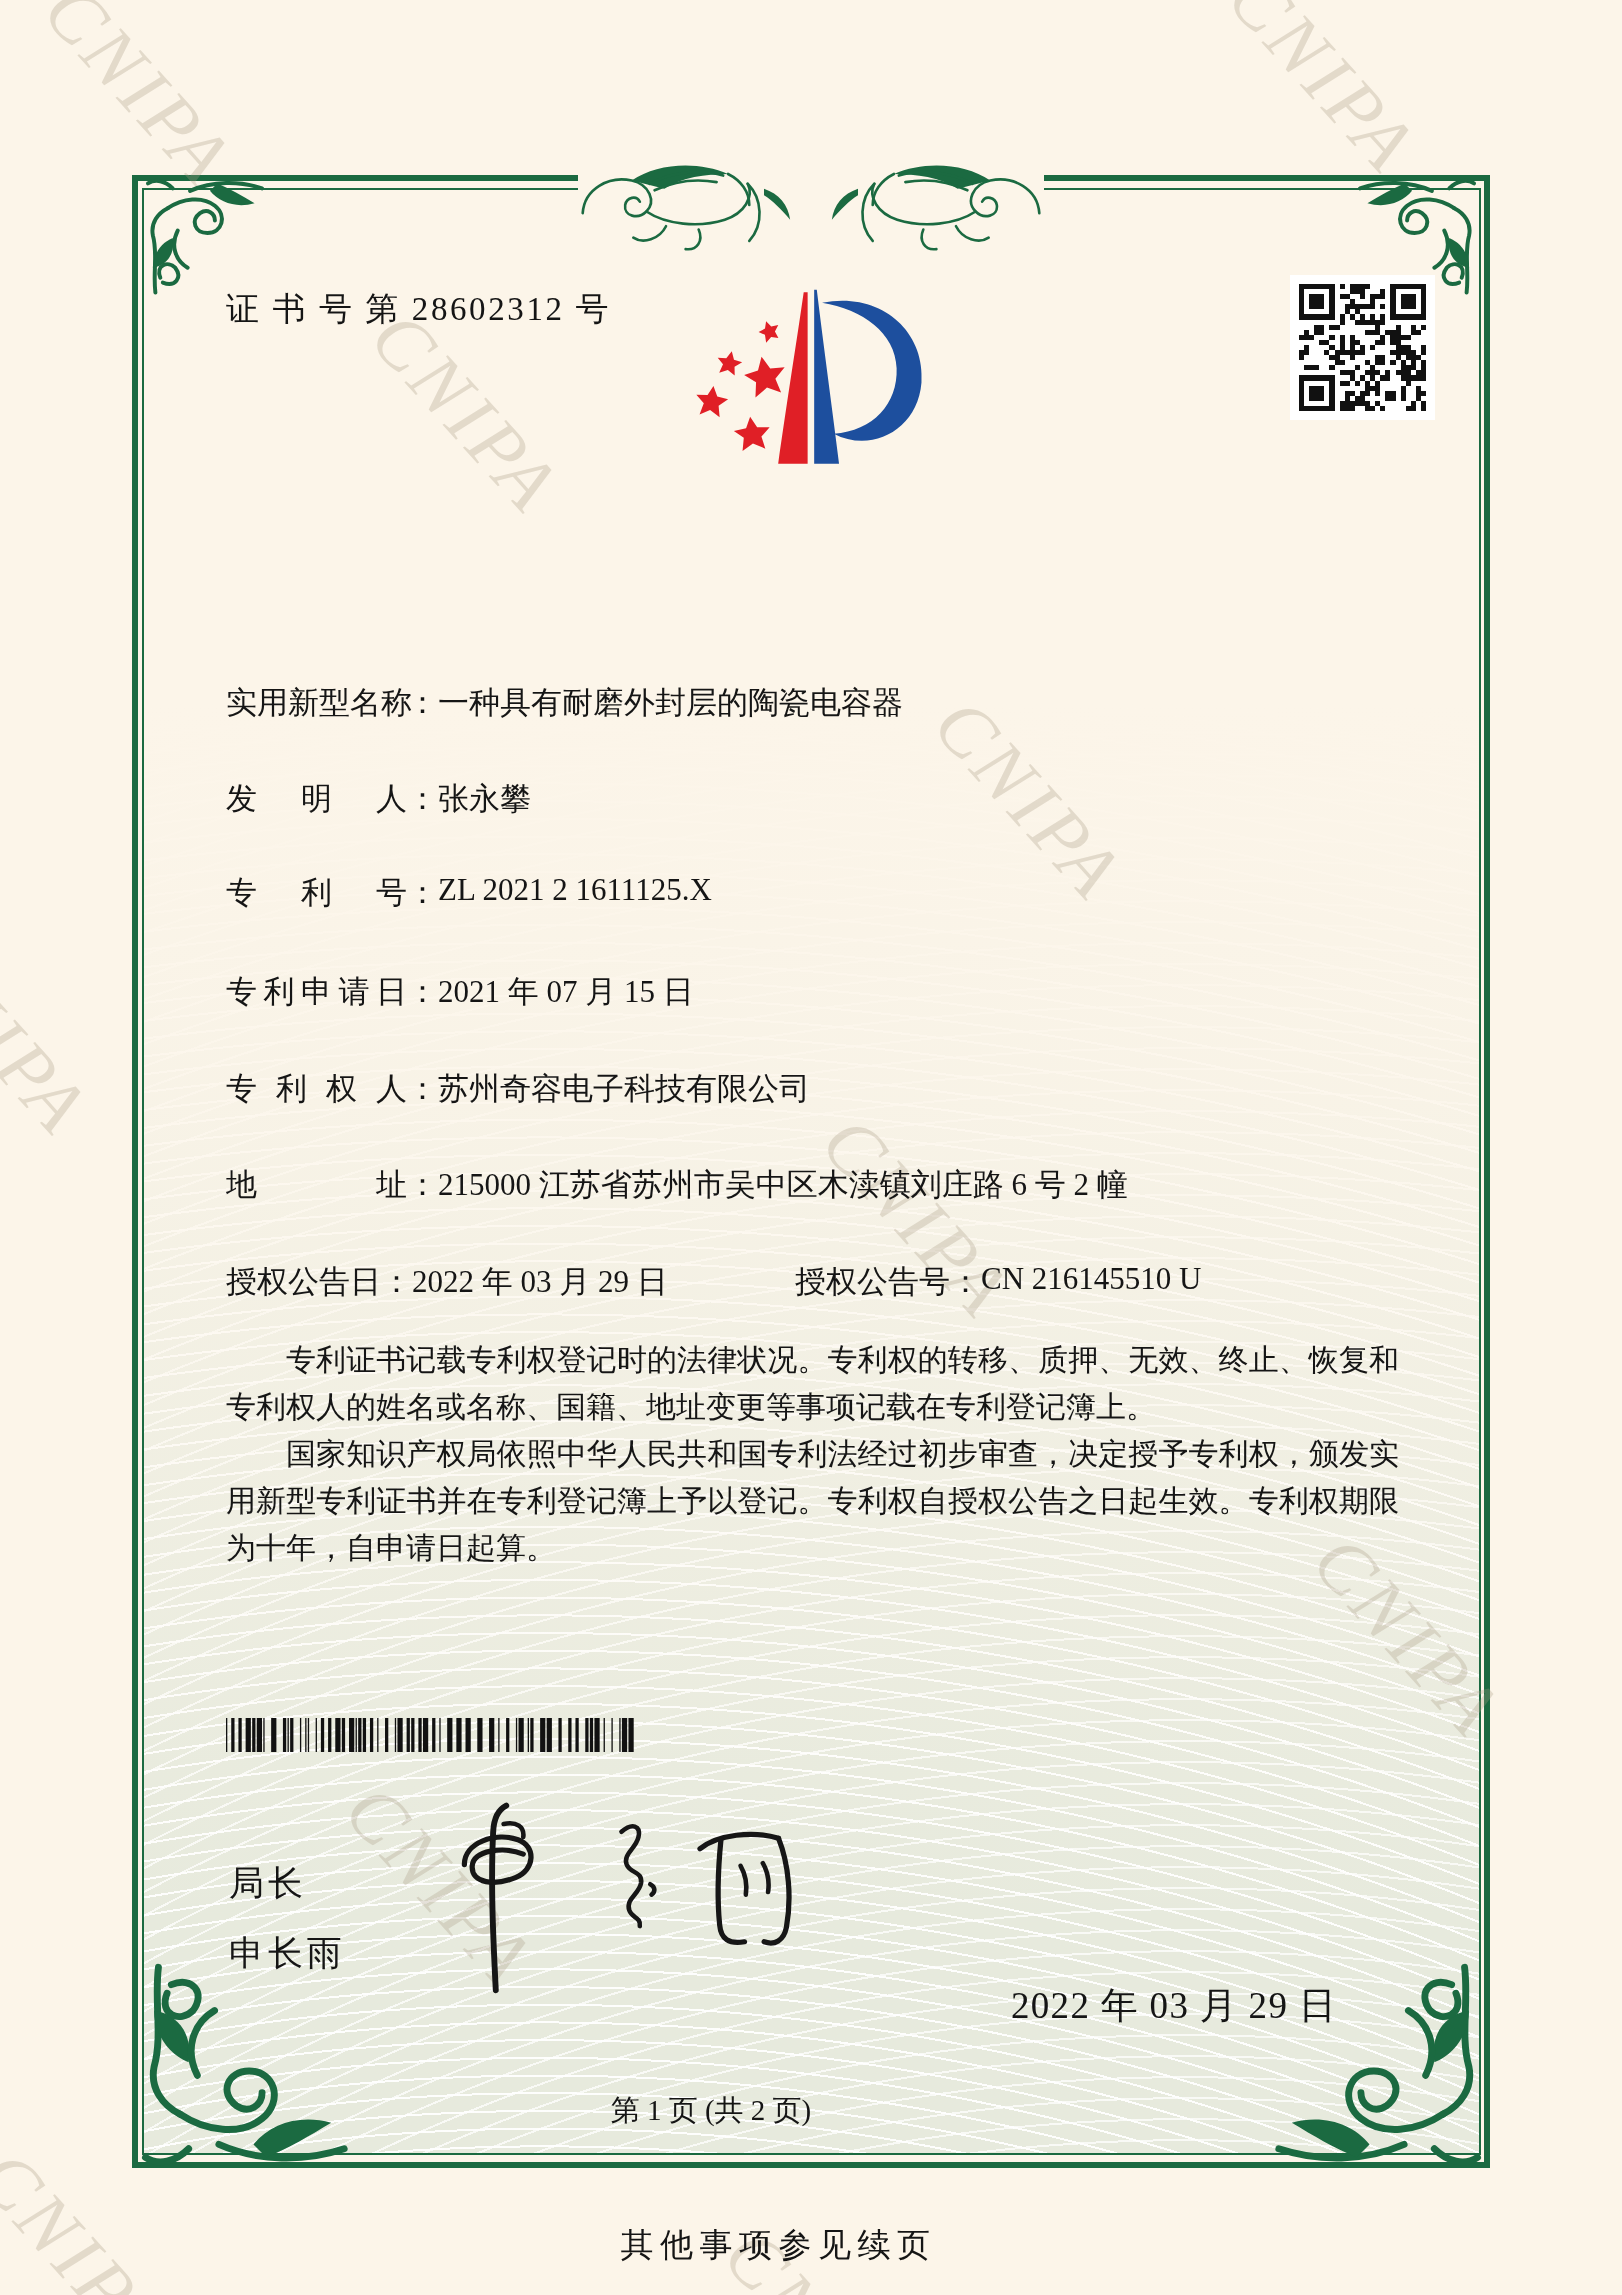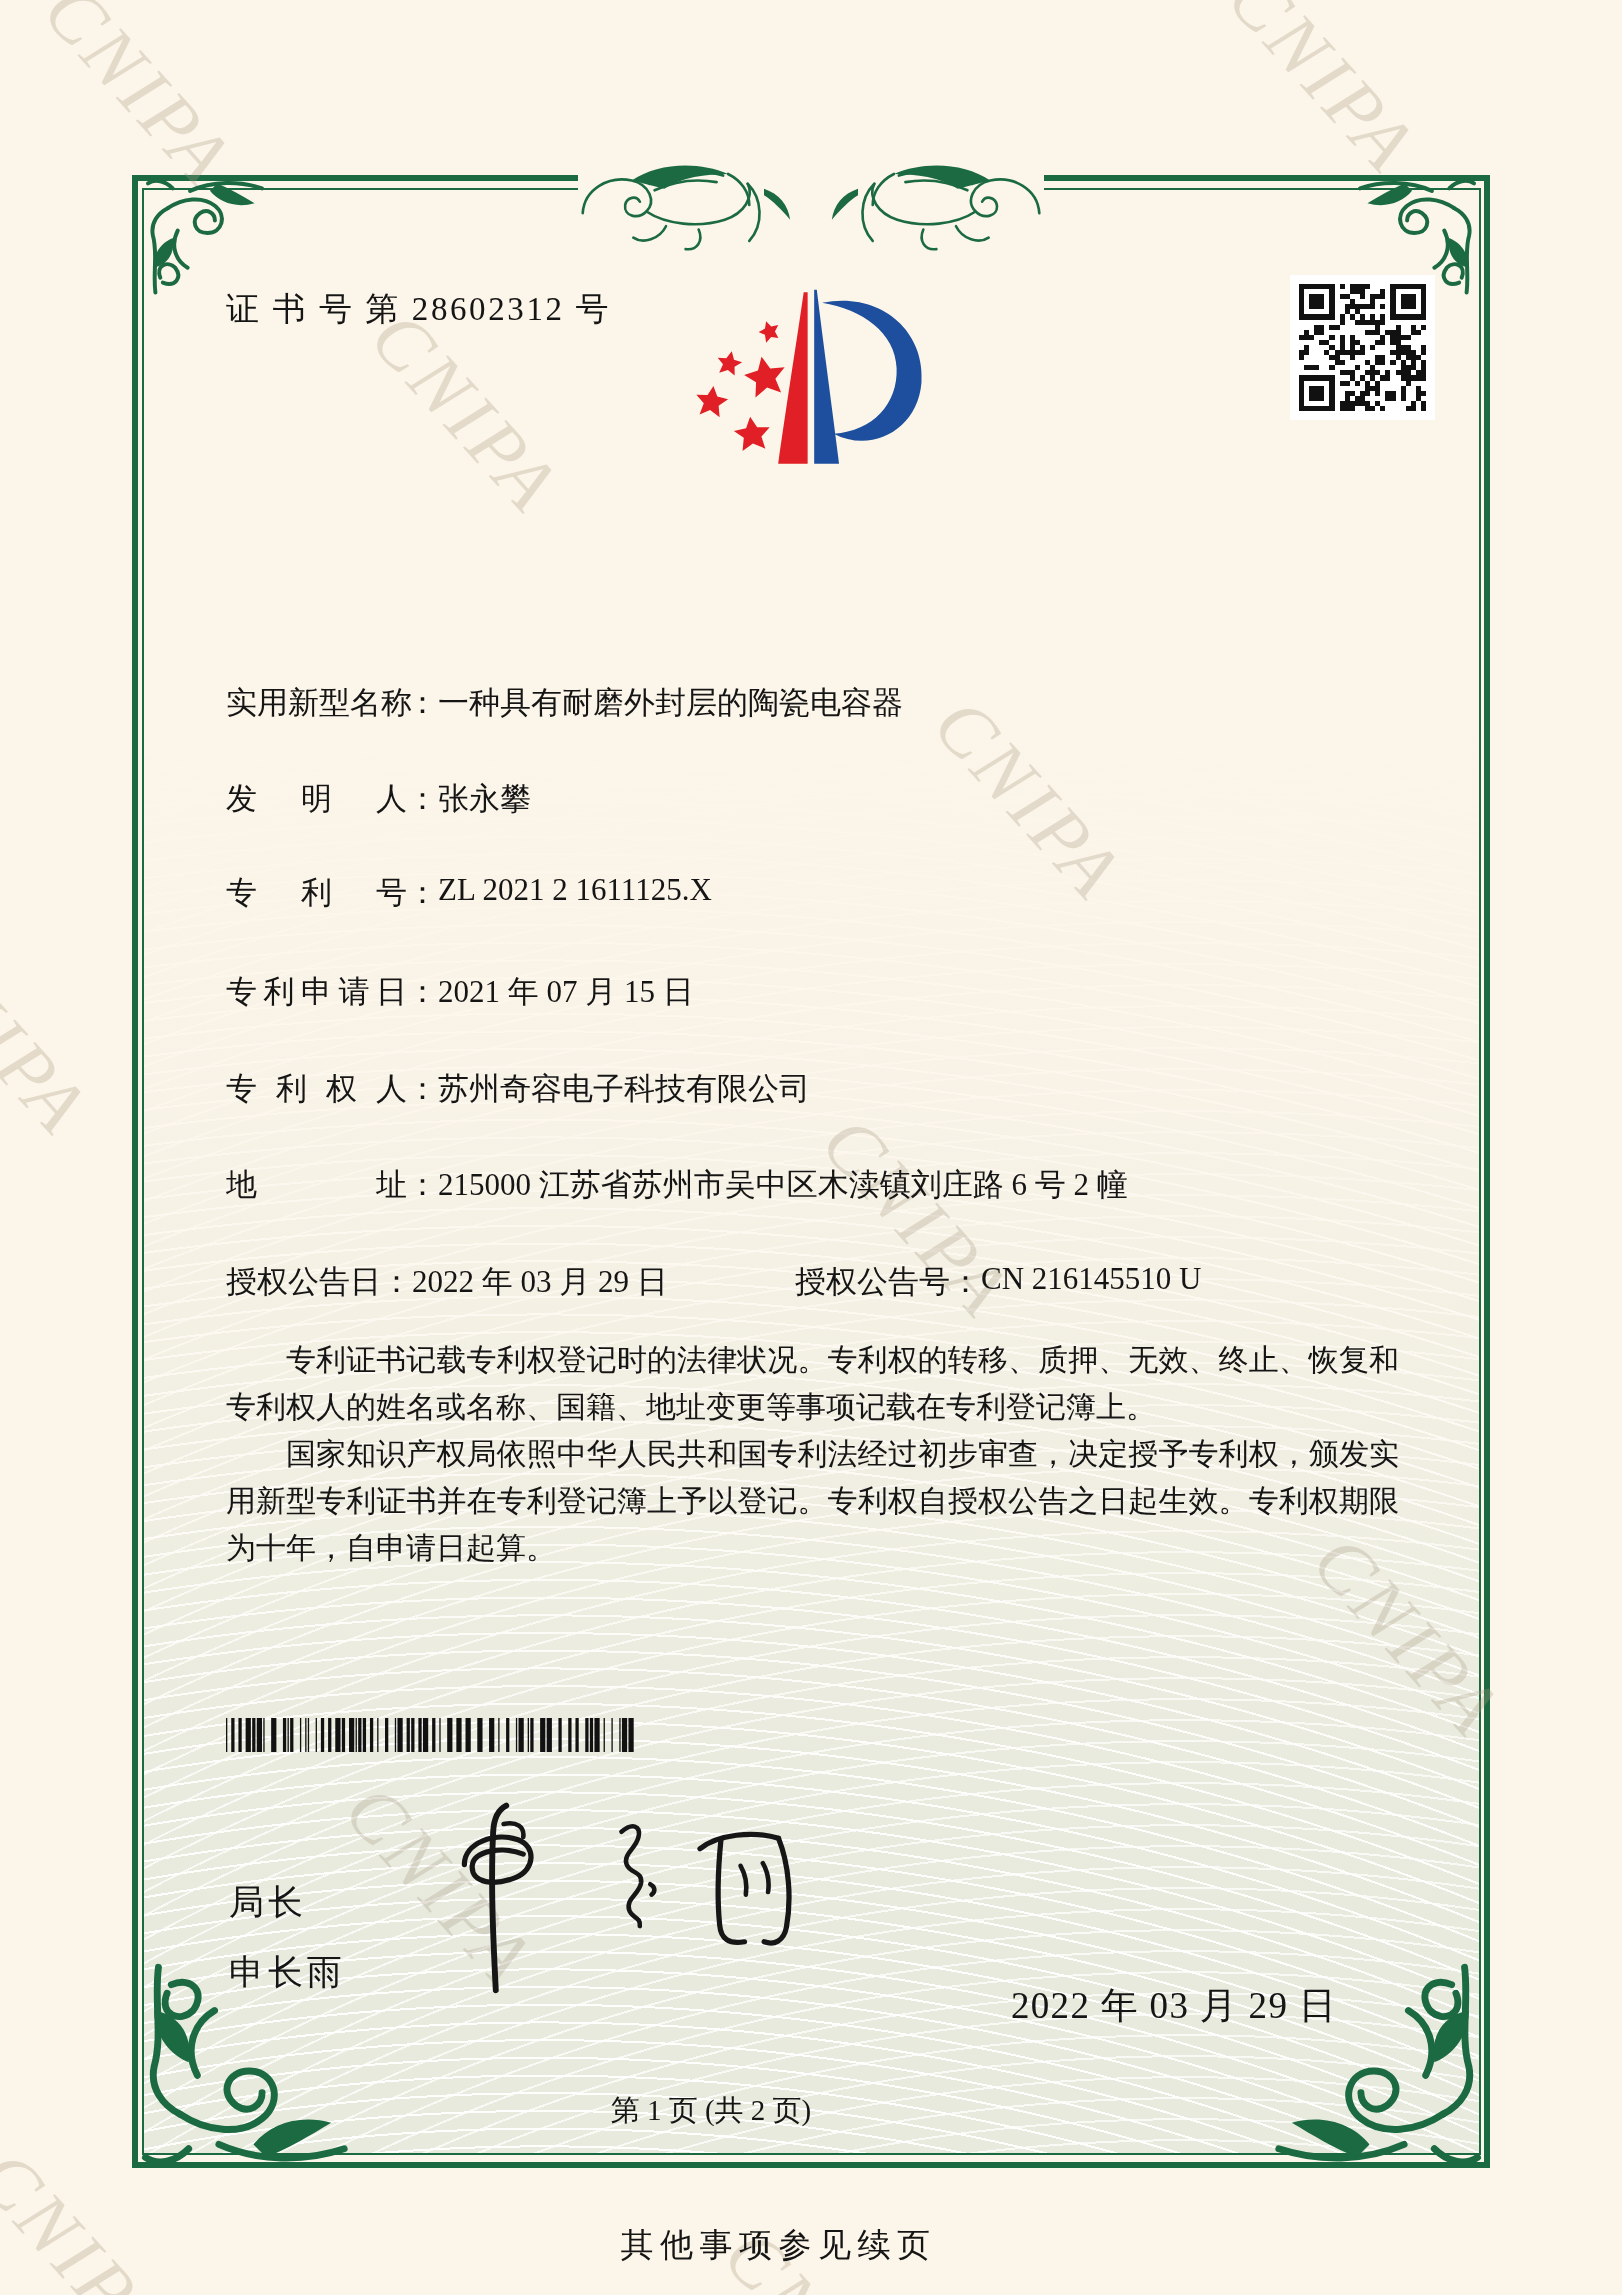--- a/index.html
+++ b/index.html
@@ -47,21 +47,21 @@
   .title{left:0;top:486px;width:1623px;text-align:center;
     font-size:75px;font-weight:bold;letter-spacing:10.5px;}
   .frow{left:226px;height:46px;font-size:31px;white-space:nowrap;display:flex;}
   .flabel{display:inline-block;width:181px;text-align:justify;text-align-last:justify;}
   .fvalue{display:inline-block;}
   .grant-right{position:absolute;left:569px;top:0;display:flex;white-space:nowrap;}
   .bodytext{left:226px;top:1336px;width:1173px;font-size:30px;line-height:47px;
     text-align:justify;}
   .bodytext p{margin:0;text-indent:2em;}
   .barcode{left:226px;top:1718px;width:409px;height:34px;}
-  .director{left:229px;font-size:35px;letter-spacing:3.9px;margin-top:19px;}
+  .director{left:229px;font-size:35px;letter-spacing:3.9px;}
   .signature{left:425px;top:1786px;width:406px;height:216px;}
   .issue-date{left:1011px;top:1981px;font-size:37px;letter-spacing:1.3px;}
   .page-ind{left:0;top:2091px;width:1422px;text-align:center;font-size:29px;}
   .footer-note{left:0;top:2187px;width:1557px;text-align:center;font-size:33px;letter-spacing:6.5px;margin-top:36px;}
   .ornament{z-index:6;}
   .orn-backing{left:578px;top:169px;width:466px;height:27.5px;background:#fcf5e9;z-index:5;}
   svg .st{fill:none;stroke:var(--green);stroke-width:3.2;stroke-linecap:round;}
   svg .fl{fill:var(--green);stroke:none;}
 </style>
 </head>

